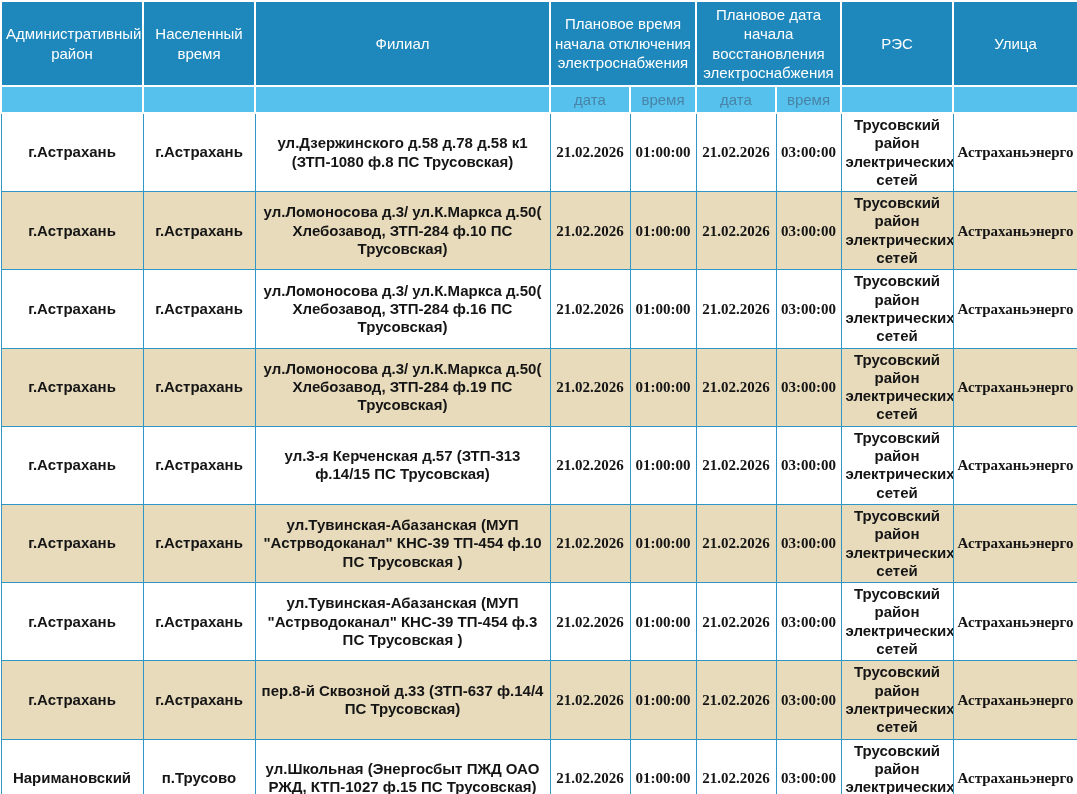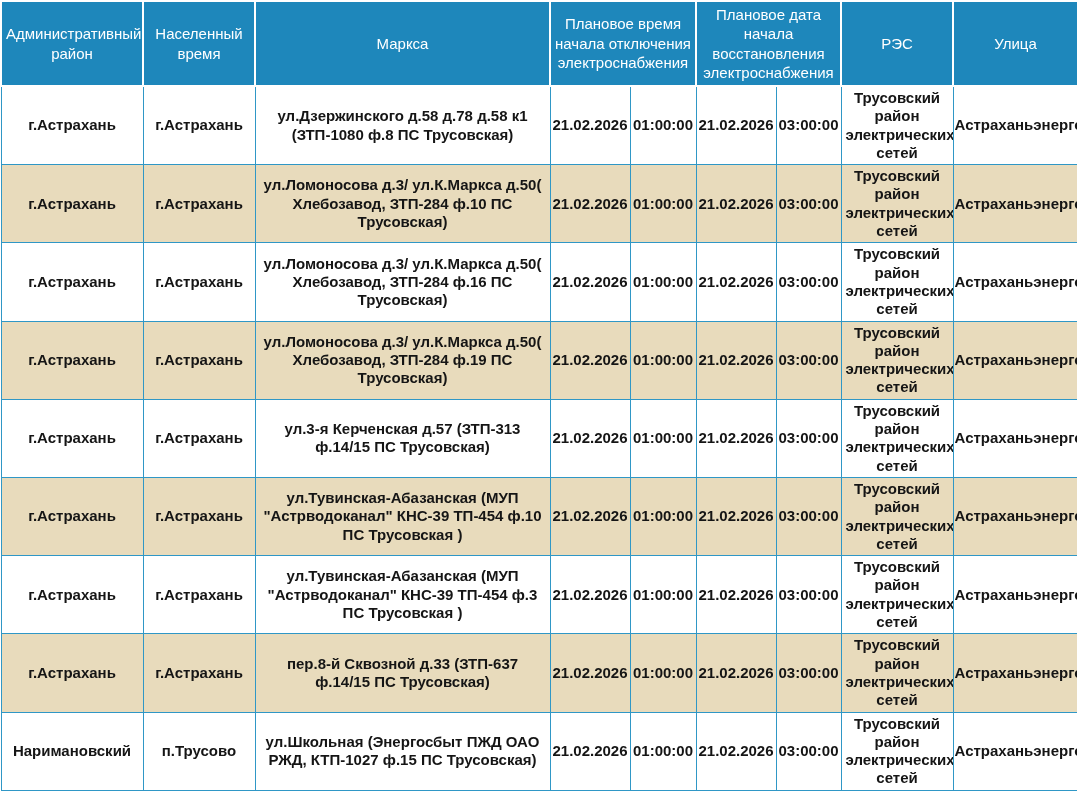--- a/index.html
+++ b/index.html
@@ -52,21 +52,21 @@
     color: #151515;
     font-size: 15px;
     font-weight: 700;
     line-height: 1.22;
     text-align: center;
     vertical-align: middle;
     padding: 2px 4px;
     overflow: hidden;
   }
   tbody tr.alt td { background: #e8dbbc; }
-  tbody td.tight { padding: 0 1px; white-space: nowrap; }
+  tbody td.tight { padding: 0 1px; white-space: nowrap; font-family: Liberation Serif, serif; }
 </style>
 </head>
 <body>
 
 <div class="page">
   <table class="outages">
     <colgroup>
       <col style="width:142px">
       <col style="width:112px">
       <col style="width:295px">
@@ -74,26 +74,37 @@
       <col style="width:66px">
       <col style="width:80px">
       <col style="width:65px">
       <col style="width:112px">
       <col style="width:125px">
     </colgroup>
     <thead>
       <tr class="group-header">
         <th>Административный район</th>
         <th>Населенный время</th>
-        <th>Маркса</th>
+        <th>Филиал</th>
         <th colspan="2">Плановое время начала отключения электроснабжения</th>
         <th colspan="2">Плановое дата начала восстановления электроснабжения</th>
         <th>РЭС</th>
         <th>Улица</th>
       </tr>
+      <tr class="sub-header">
+        <td></td>
+        <td></td>
+        <td></td>
+        <td>дата</td>
+        <td>время</td>
+        <td>дата</td>
+        <td>время</td>
+        <td></td>
+        <td></td>
+      </tr>
     </thead>
     <tbody>
       <tr class="data-row">
         <td>г.Астрахань</td>
         <td>г.Астрахань</td>
         <td>ул.Дзержинского д.58 д.78 д.58 к1 (ЗТП-1080 ф.8 ПС Трусовская)</td>
         <td class="tight">21.02.2026</td>
         <td class="tight">01:00:00</td>
         <td class="tight">21.02.2026</td>
         <td class="tight">03:00:00</td>
@@ -162,21 +173,21 @@
         <td class="tight">21.02.2026</td>
         <td class="tight">01:00:00</td>
         <td class="tight">21.02.2026</td>
         <td class="tight">03:00:00</td>
         <td>Трусовский район электрических сетей</td>
         <td class="tight">Астраханьэнерго</td>
       </tr>
       <tr class="data-row alt">
         <td>г.Астрахань</td>
         <td>г.Астрахань</td>
-        <td>пер.8-й Сквозной д.33 (ЗТП-637 ф.14/15 ПС Трусовская)</td>
+        <td>пер.8-й Сквозной д.33 (ЗТП-637 ф.14/4 ПС Трусовская)</td>
         <td class="tight">21.02.2026</td>
         <td class="tight">01:00:00</td>
         <td class="tight">21.02.2026</td>
         <td class="tight">03:00:00</td>
         <td>Трусовский район электрических сетей</td>
         <td class="tight">Астраханьэнерго</td>
       </tr>
       <tr class="data-row">
         <td>Наримановский</td>
         <td>п.Трусово</td>

